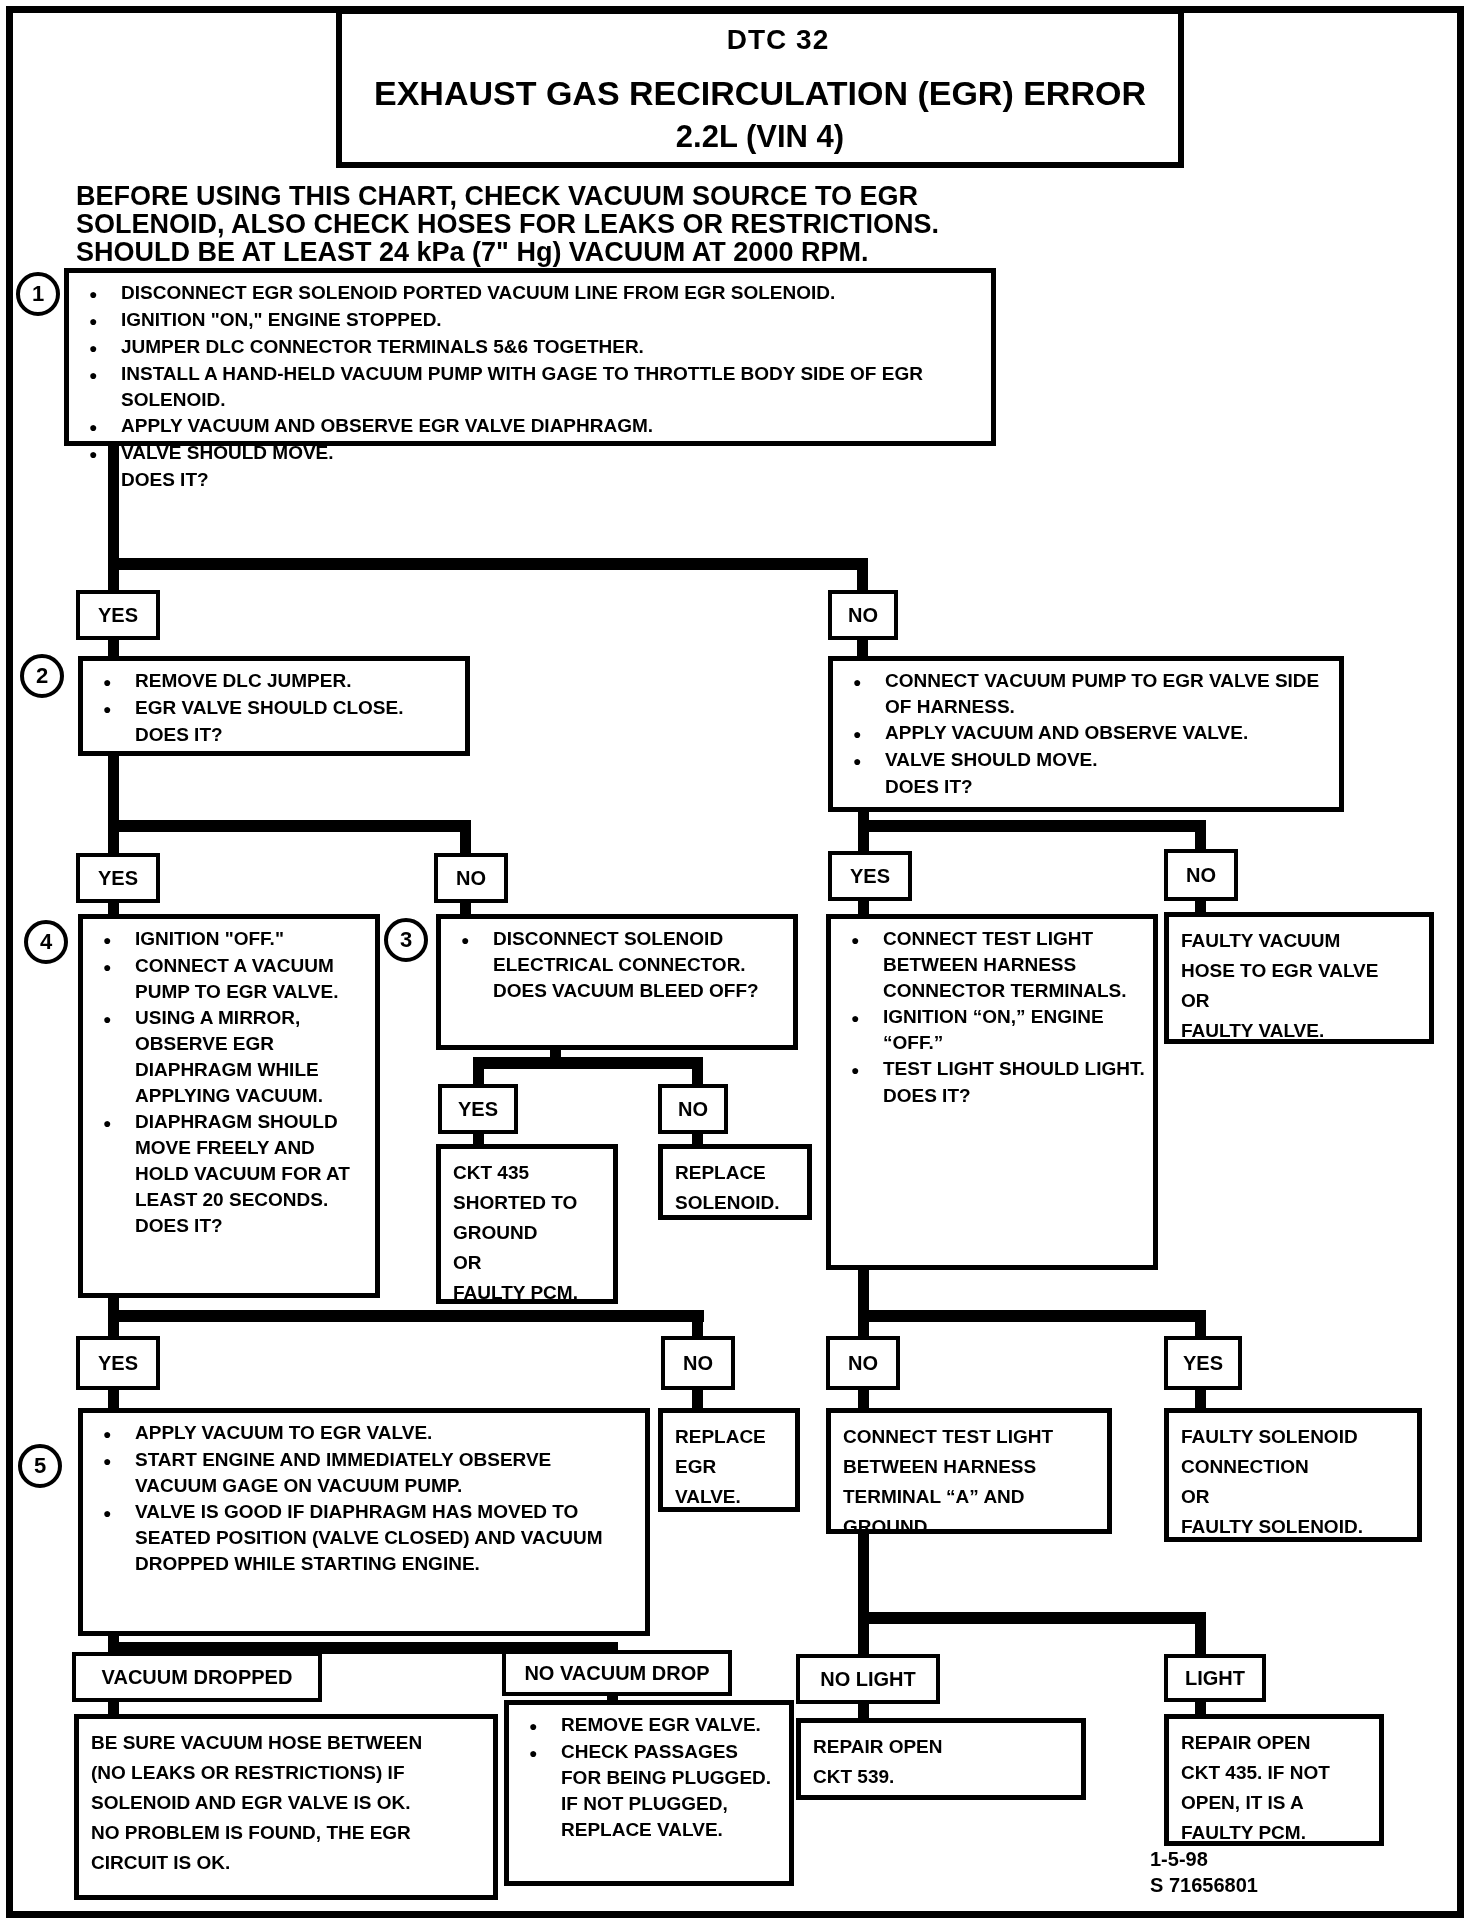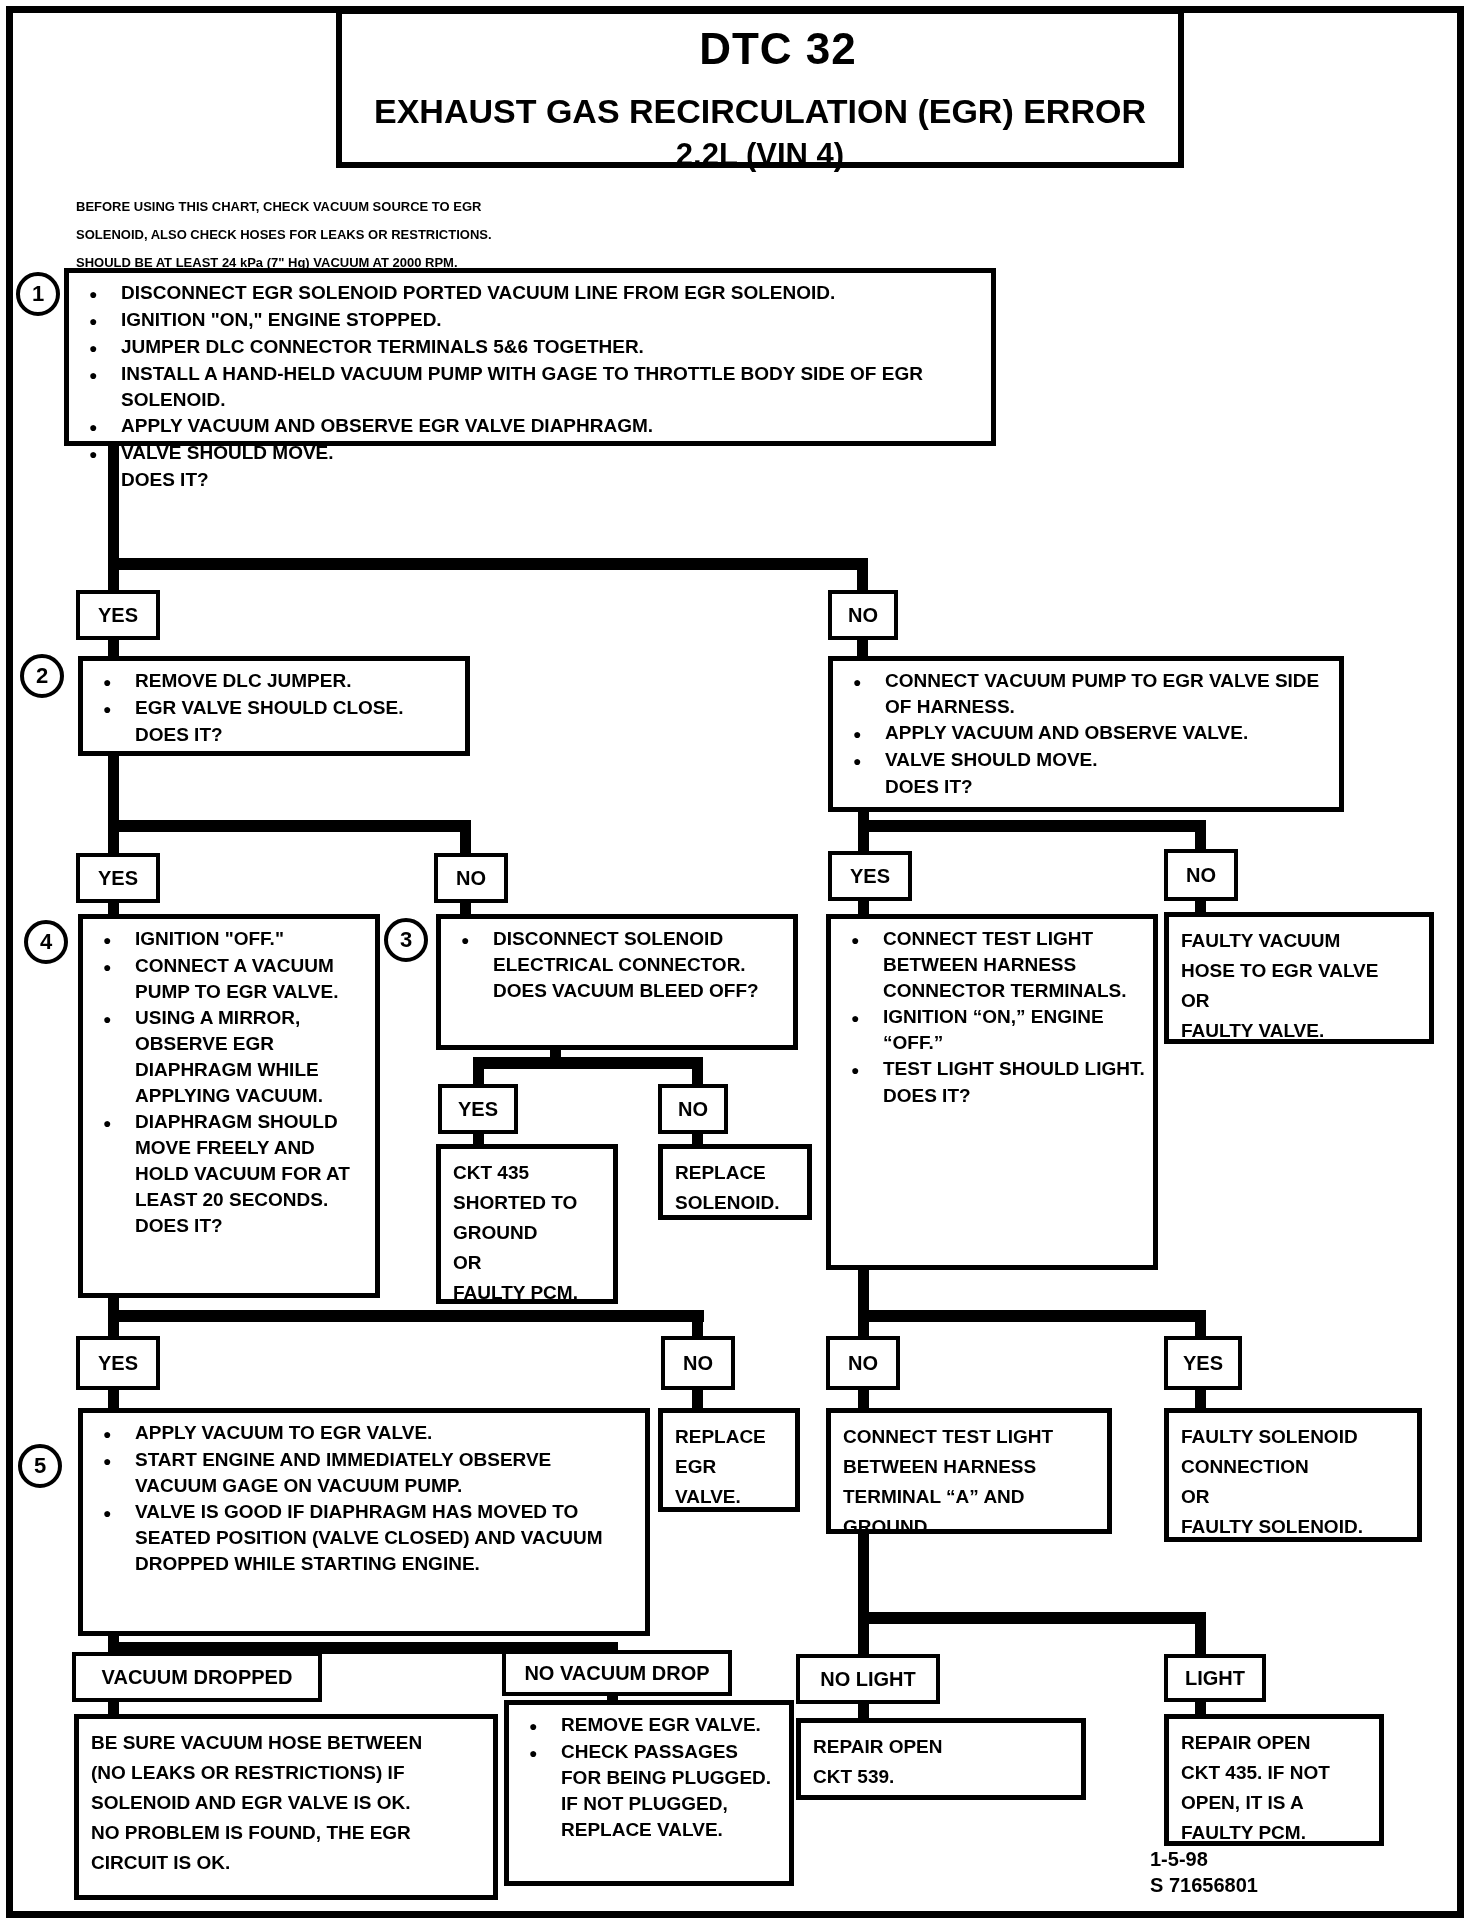--- a/index.html
+++ b/index.html
@@ -5,24 +5,24 @@
   html,body{margin:0;padding:0;background:#fff;}
   .page{
     position:relative;width:1472px;height:1926px;background:#fff;
     font-family:"Liberation Sans","DejaVu Sans",sans-serif;
     font-weight:bold;color:#000;overflow:hidden;
   }
   .frame{position:absolute;left:6px;top:6px;width:1458px;height:1912px;
     border:7px solid #000;box-sizing:border-box;}
   .titlebox{position:absolute;left:336px;top:8px;width:848px;height:160px;
     border:6px solid #000;box-sizing:border-box;background:#fff;text-align:center;}
-  .t1{font-size:44px;margin-top:10px;letter-spacing:1px;margin-left:36px;}
+  .t1{font-size:28px;margin-top:10px;letter-spacing:1px;margin-left:36px;}
   .t2{font-size:34px;margin-top:18px;}
   .t3{font-size:31px;margin-top:6px;}
-  .intro{position:absolute;left:76px;top:182px;font-size:13px;line-height:28px;margin-top:11px;}
+  .intro{position:absolute;left:76px;top:182px;font-size:27px;line-height:28px;}
   .box{position:absolute;border:5px solid #000;background:#fff;box-sizing:border-box;
     padding:7px 8px;font-size:19px;line-height:26px;}
   .plain{padding:9px 12px;line-height:30px;}
   .tag{position:absolute;border:4px solid #000;background:#fff;box-sizing:border-box;
     display:flex;align-items:center;justify-content:center;font-size:20px;}
   .circ{position:absolute;width:44px;height:44px;border:4px solid #000;border-radius:50%;
     box-sizing:border-box;display:flex;align-items:center;justify-content:center;
     font-size:22px;background:#fff;}
   .ln{position:absolute;background:#000;}
   .row{display:flex;}

